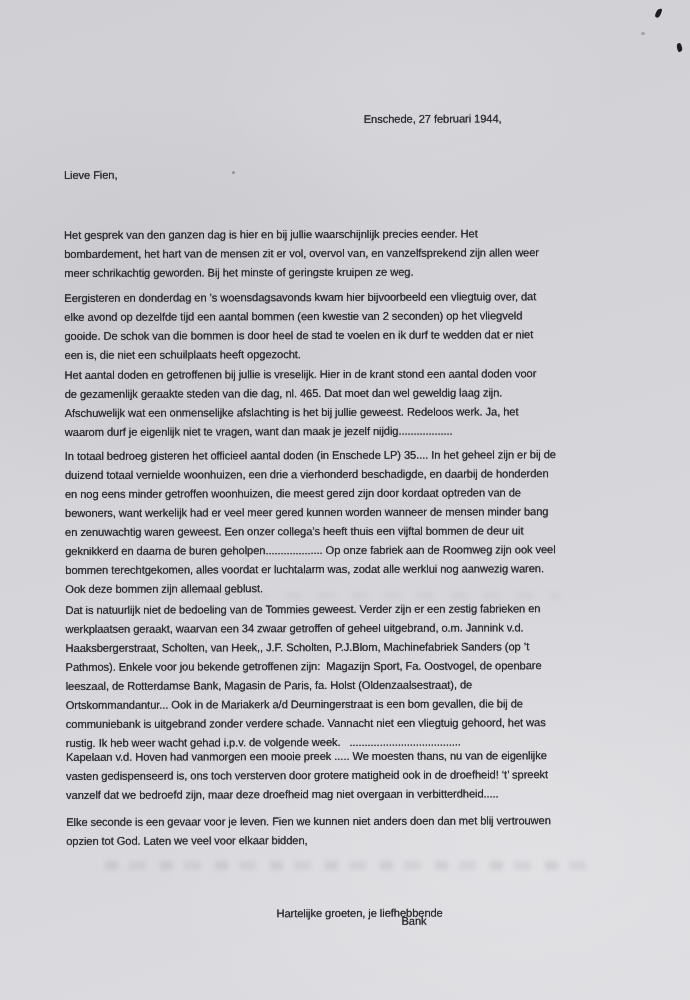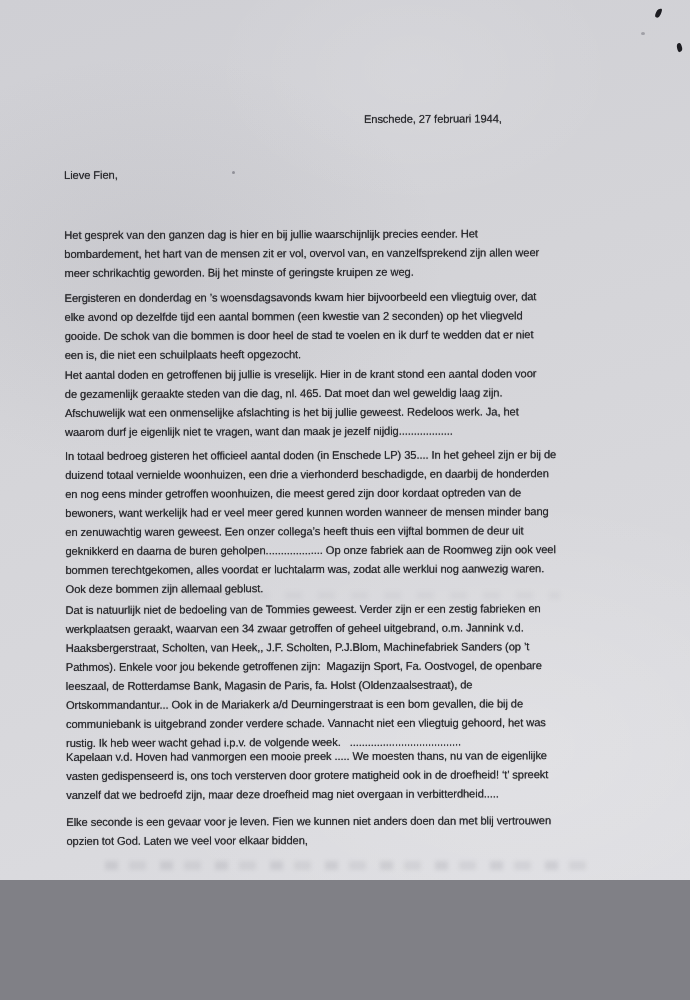--- a/index.html
+++ b/index.html
@@ -1,19 +1,19 @@
 <!DOCTYPE html>
 <html style="--paper: #d6d6da; --ink: #2b2b2f;"><head>
 <meta charset="utf-8">
 <style>
   html, body { margin: 0; padding: 0; background: #808086; }
   .page {
     position: relative;
     width: 690px;
-    height: 880px;
+    height: 1000px;
     margin: 0 auto;
     overflow: hidden;
     background:
       radial-gradient(ellipse 420px 300px at 22% 30%, rgba(116,116,126,0.10), rgba(116,116,126,0) 70%),
       radial-gradient(ellipse 500px 340px at 75% 85%, rgba(255,255,255,0.18), rgba(255,255,255,0) 75%),
       radial-gradient(ellipse 300px 200px at 60% 8%, rgba(255,255,255,0.10), rgba(255,255,255,0) 70%),
       linear-gradient(163deg, #cfcfd4 0%, #d4d4d8 38%, #d8d8dc 68%, #dddde1 100%);
     font-family: "Liberation Sans", "DejaVu Sans", sans-serif;
   }
   .text-layer {

